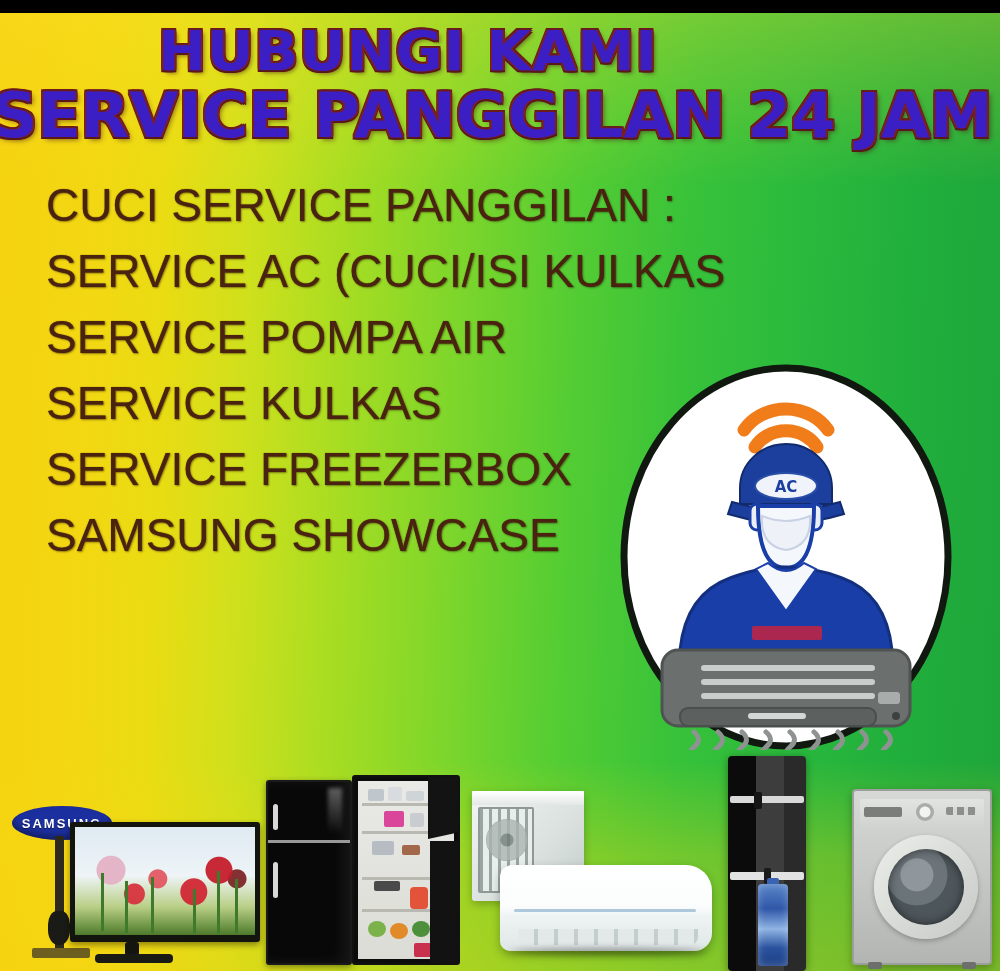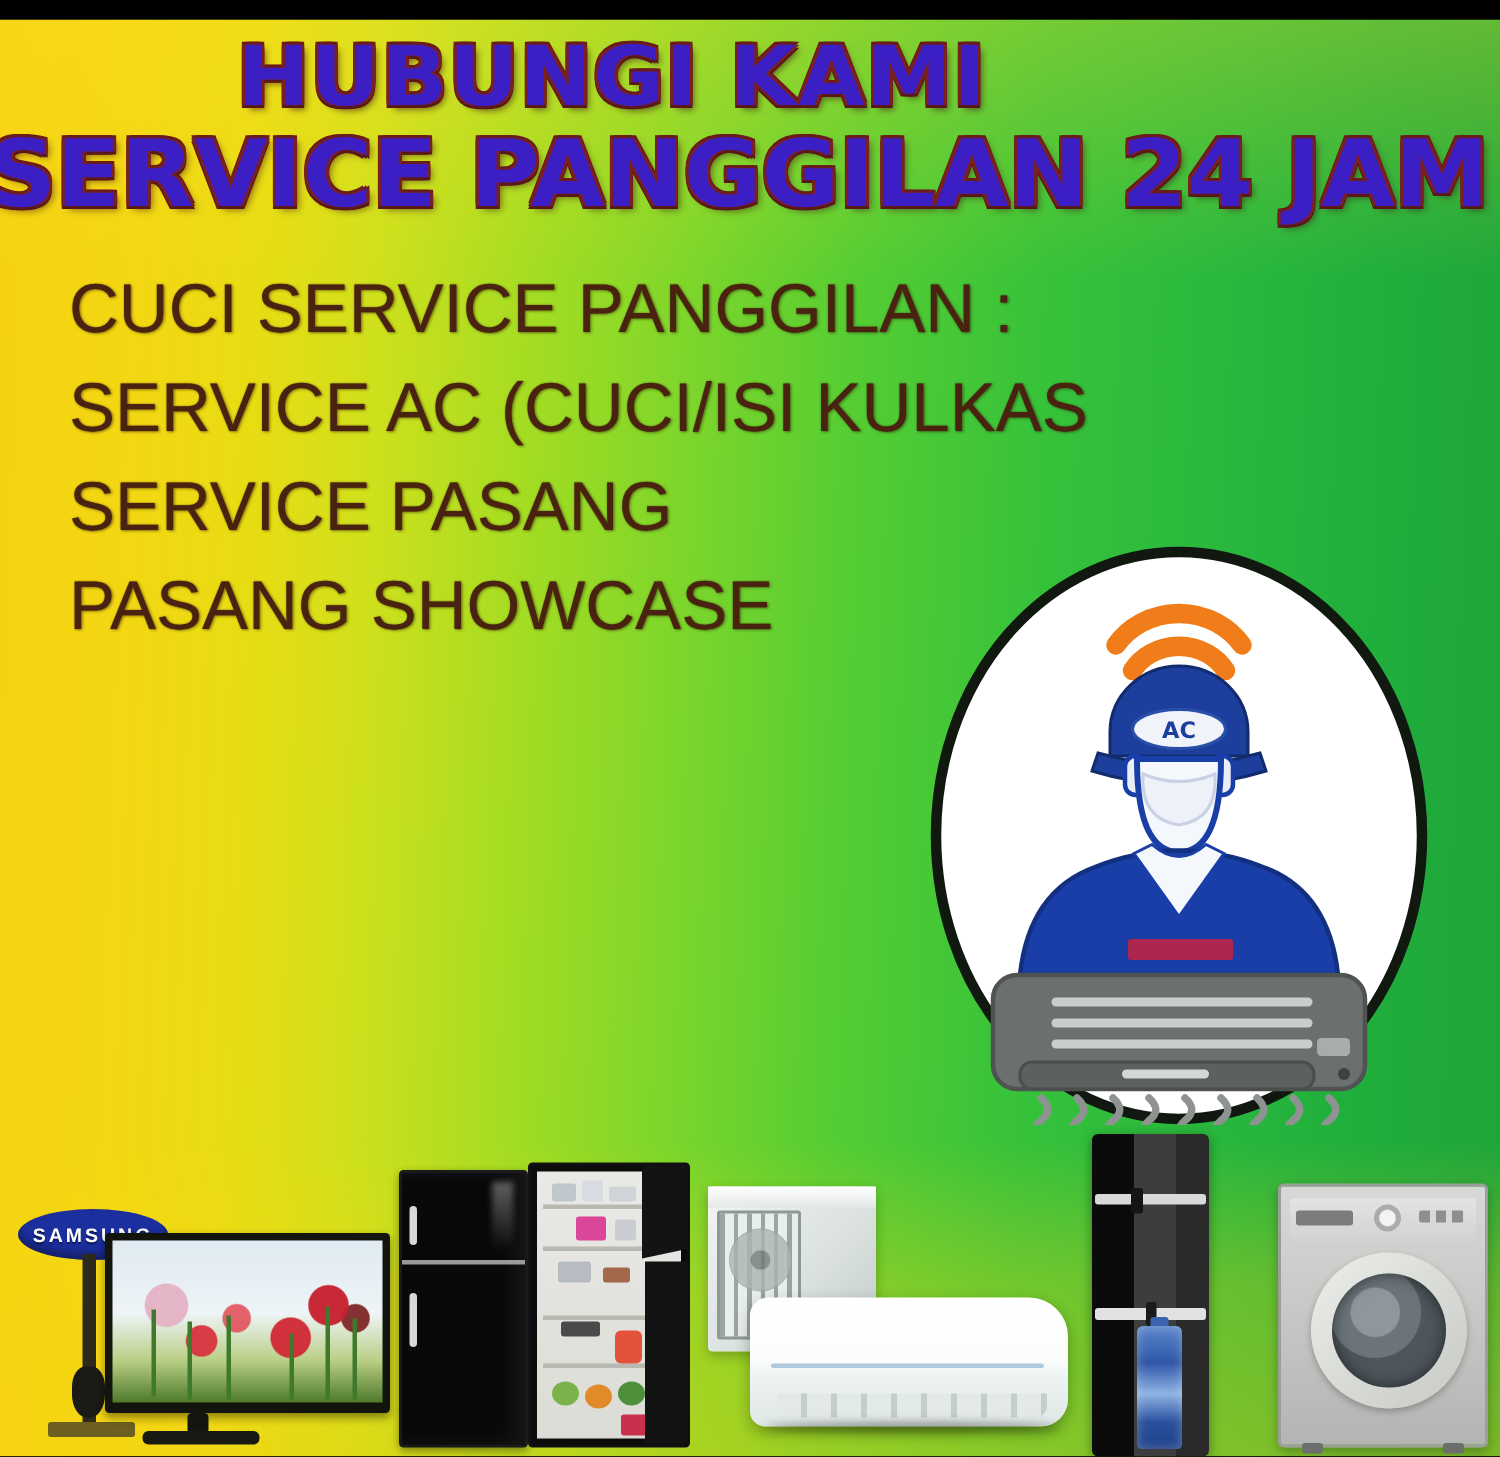--- a/index.html
+++ b/index.html
@@ -219,22 +219,24 @@
   <div class="bg"></div>
 
   <div class="heading-wrap">
     <div class="head1">HUBUNGI KAMI</div>
     <div class="head2">SERVICE PANGGILAN 24 JAM</div>
   </div>
 
   <div class="list">
     <div class="list-item">CUCI SERVICE PANGGILAN :</div>
     <div class="list-item">SERVICE AC (CUCI/ISI KULKAS</div>
-    <div class="list-item">SERVICE PASANG</div>
-    <div class="list-item">PASANG SHOWCASE</div>
+    <div class="list-item">SERVICE POMPA AIR</div>
+    <div class="list-item">SERVICE KULKAS</div>
+    <div class="list-item">SERVICE FREEZERBOX</div>
+    <div class="list-item">SAMSUNG SHOWCASE</div>
   </div>
 
   <div class="badge">
     <svg viewBox="0 0 332 386" xmlns="http://www.w3.org/2000/svg">
 
       <ellipse cx="166" cy="193" rx="162" ry="189" fill="#ffffff" stroke="#101810" stroke-width="7"></ellipse>
 
       <g fill="none" stroke="#f07d1a" stroke-linecap="round">
         <path d="M124 66 A 50 46 0 0 1 208 66" stroke-width="13"></path>
         <path d="M135 83 A 36 33 0 0 1 197 83" stroke-width="13"></path>

